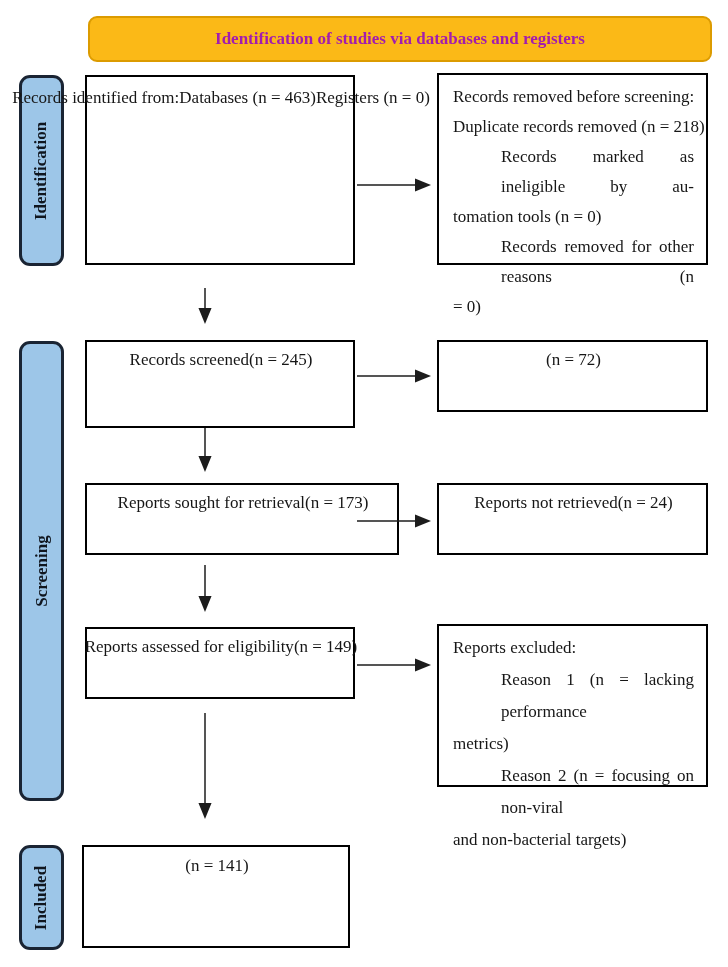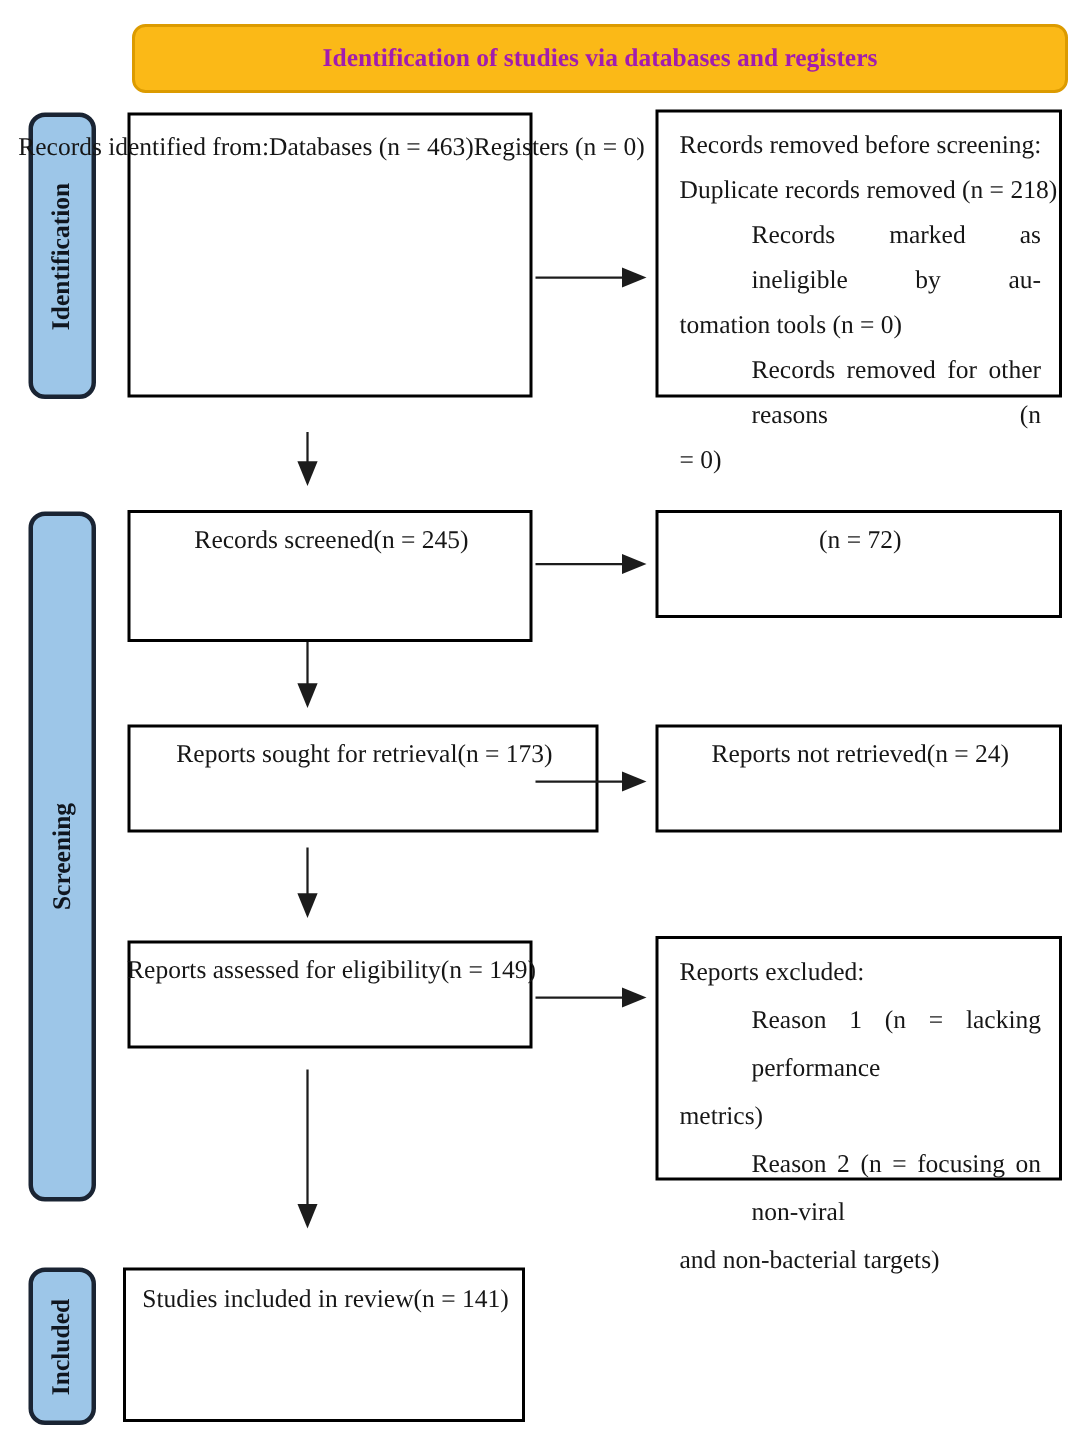--- a/index.html
+++ b/index.html
@@ -97,21 +97,20 @@
 
   <div class="fbox" style="left:437px;top:624px;width:271px;height:163px;padding:6px 12px 0 14px;line-height:32px;">
       <div class="line">Reports excluded:</div>
       <div class="line just">Reason 1 (n = lacking performance</div>
       <div class="line">metrics)</div>
       <div class="line just">Reason 2 (n = focusing on non-viral</div>
       <div class="line">and non-bacterial targets)</div>
     </div>
 
   <div class="fbox pad-center" style="left:82px;top:845px;width:268px;height:103px;padding:0 12px 0 14px;line-height:38px;">
-      <div class="line">Studies included in review</div>
       <div class="line">(n = 141)</div>
     </div>
 
   <svg id="arrows" width="728" height="967" viewBox="0 0 728 967">
     <defs>
       <marker id="ah" markerWidth="11" markerHeight="9" refX="9" refY="4.5" orient="auto">
         <path d="M0,0 L11,4.5 L0,9 z" fill="#1c1c1c"></path>
       </marker>
     </defs>
     <line x1="357" y1="185" x2="428" y2="185" stroke="#1c1c1c" stroke-width="1.5" marker-end="url(#ah)"></line>

